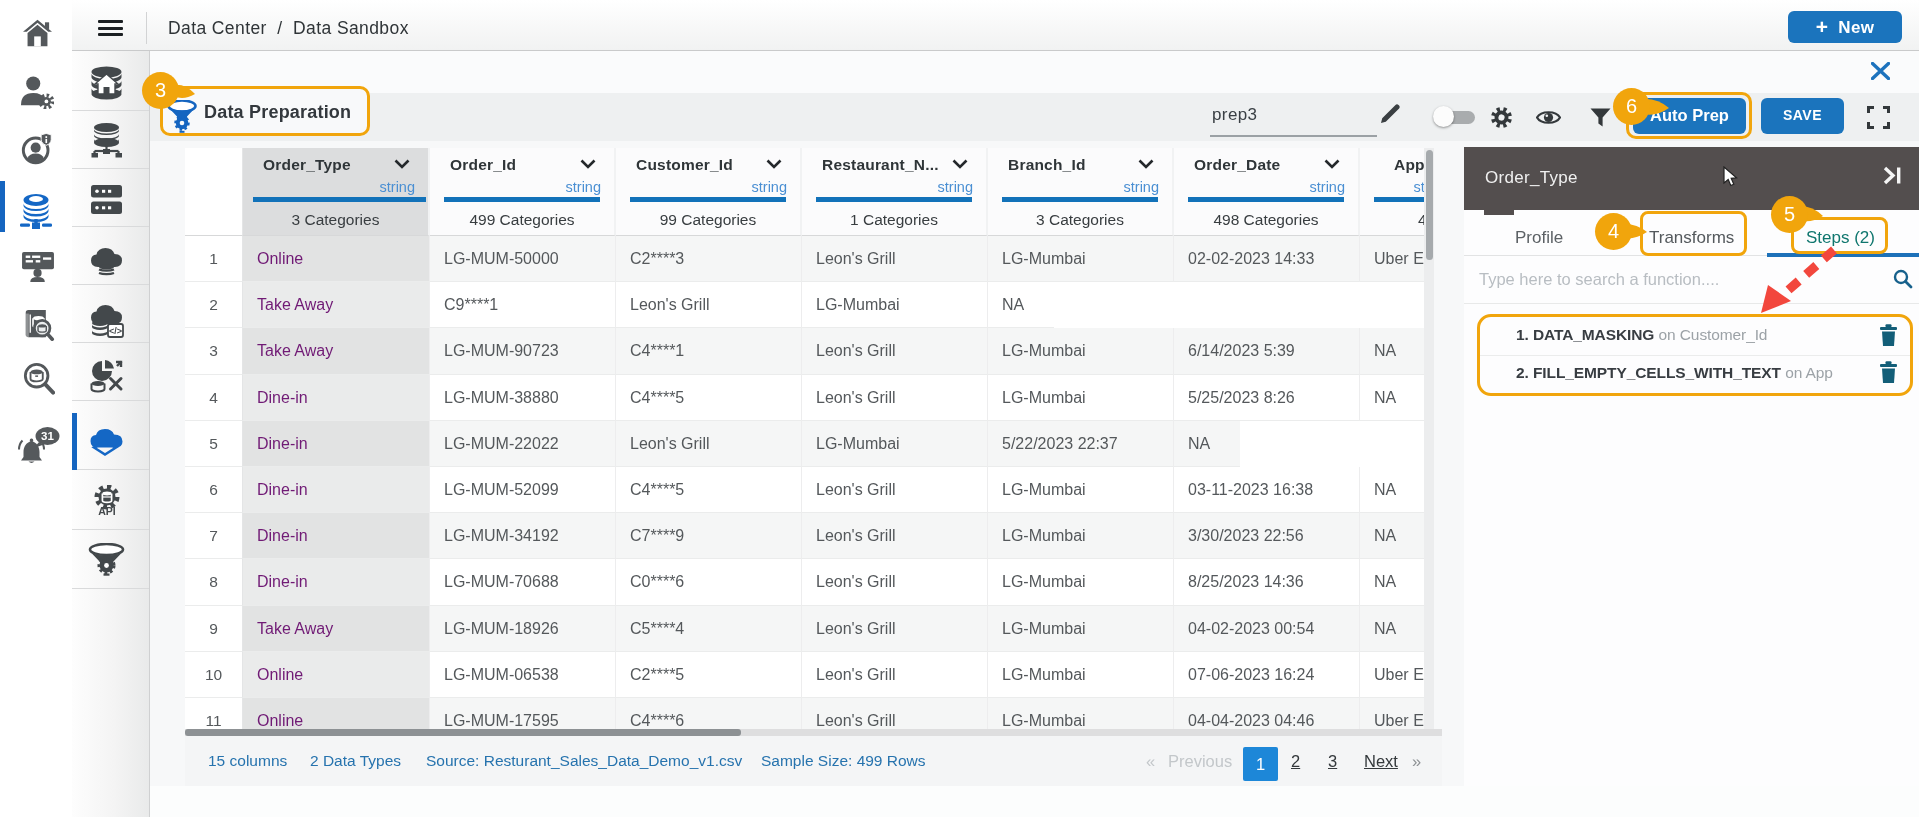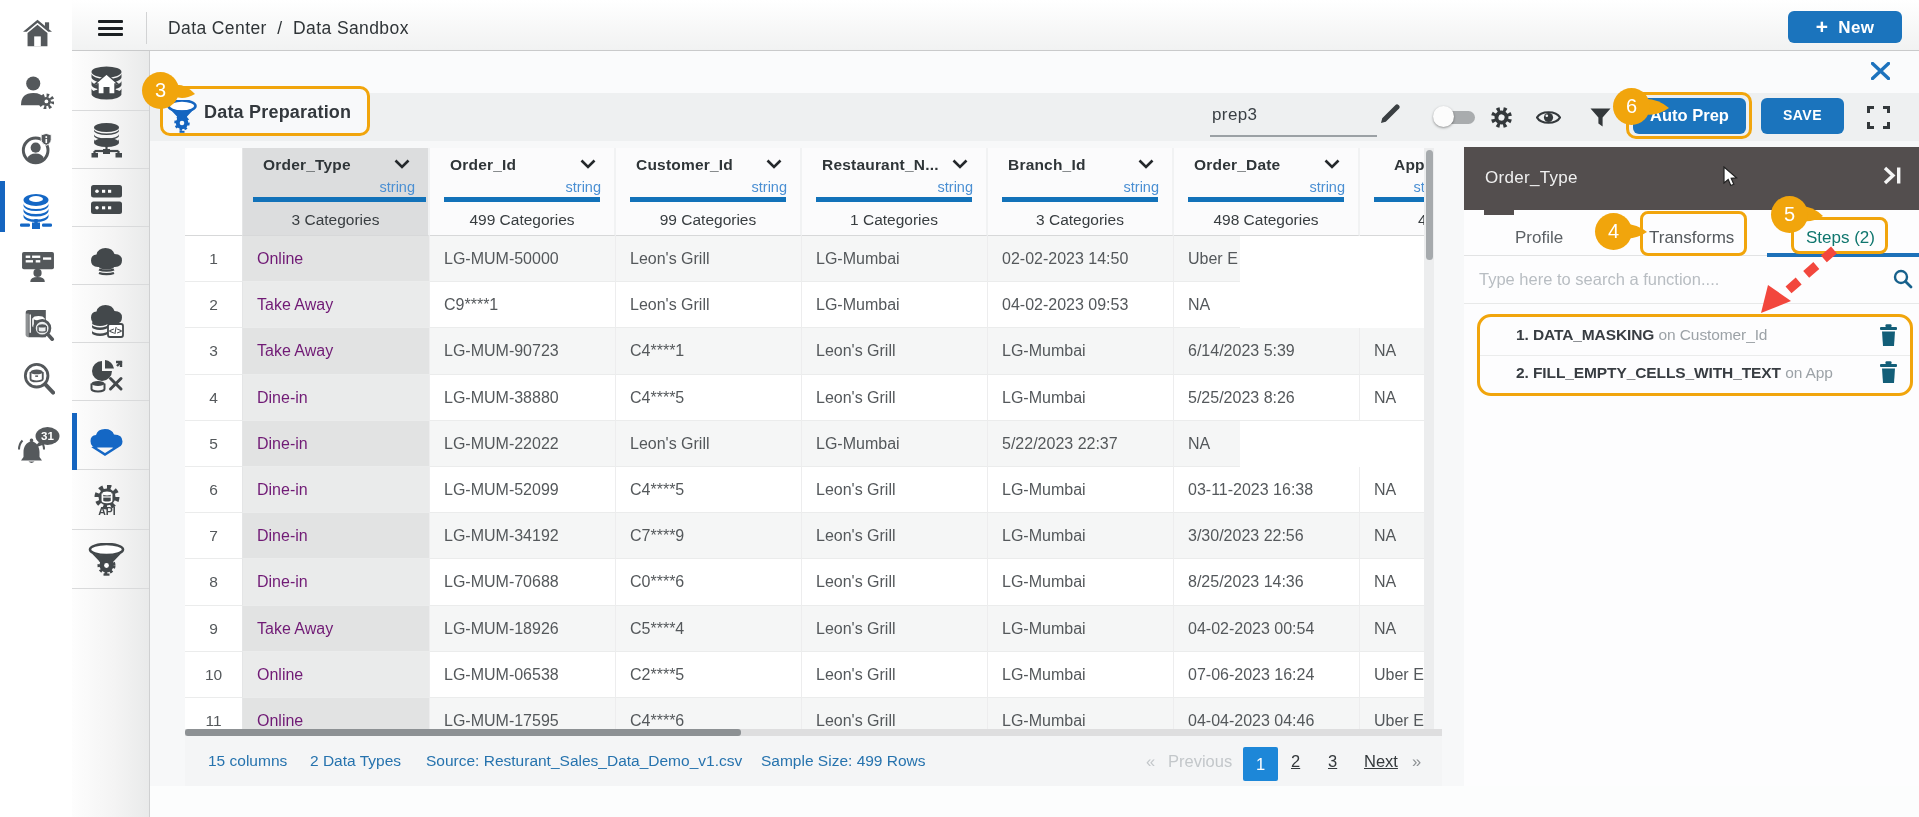--- a/index.html
+++ b/index.html
@@ -209,32 +209,32 @@
         <div class="hname" style="left:34px;">App</div>
         <div class="hstr" style="right:-23px;">string</div>
         <div class="hbar" style="left:14px;right:-80px;"></div>
         <div class="hcat" style="left:58px;right:auto;text-align:left;">499 Categories</div>
       </div>
 </div>
 <div class="trow">
       <div class="tnum">1</div>
       <div class="td ot" style="width:187px;background:#e2e3e3;">Online</div>
       <div class="td" style="width:186px;background:#f5f6f6;">LG-MUM-50000</div>
+      <div class="td" style="width:186px;background:#f5f6f6;">C2****3</div>
       <div class="td" style="width:186px;background:#f5f6f6;">Leon's Grill</div>
       <div class="td" style="width:186px;background:#f5f6f6;">LG-Mumbai</div>
-      <div class="td" style="width:186px;background:#f5f6f6;">02-02-2023 14:50</div>
+      <div class="td" style="width:186px;background:#f5f6f6;">02-02-2023 14:33</div>
       <div class="td" style="width:66px;background:#f5f6f6;border-right:none;">Uber E</div>
     </div>
 <div class="trow">
       <div class="tnum">2</div>
       <div class="td ot" style="width:187px;background:#eaebeb;">Take Away</div>
       <div class="td" style="width:186px;background:#ffffff;">C9****1</div>
       <div class="td" style="width:186px;background:#ffffff;">Leon's Grill</div>
       <div class="td" style="width:186px;background:#ffffff;">LG-Mumbai</div>
-      <div class="td" style="width:186px;background:#ffffff;">04-02-2023 09:53</div>
       <div class="td" style="width:66px;background:#ffffff;border-right:none;">NA</div>
     </div>
 <div class="trow">
       <div class="tnum">3</div>
       <div class="td ot" style="width:187px;background:#e2e3e3;">Take Away</div>
       <div class="td" style="width:186px;background:#f5f6f6;">LG-MUM-90723</div>
       <div class="td" style="width:186px;background:#f5f6f6;">C4****1</div>
       <div class="td" style="width:186px;background:#f5f6f6;">Leon's Grill</div>
       <div class="td" style="width:186px;background:#f5f6f6;">LG-Mumbai</div>
       <div class="td" style="width:186px;background:#f5f6f6;">6/14/2023 5:39</div>

